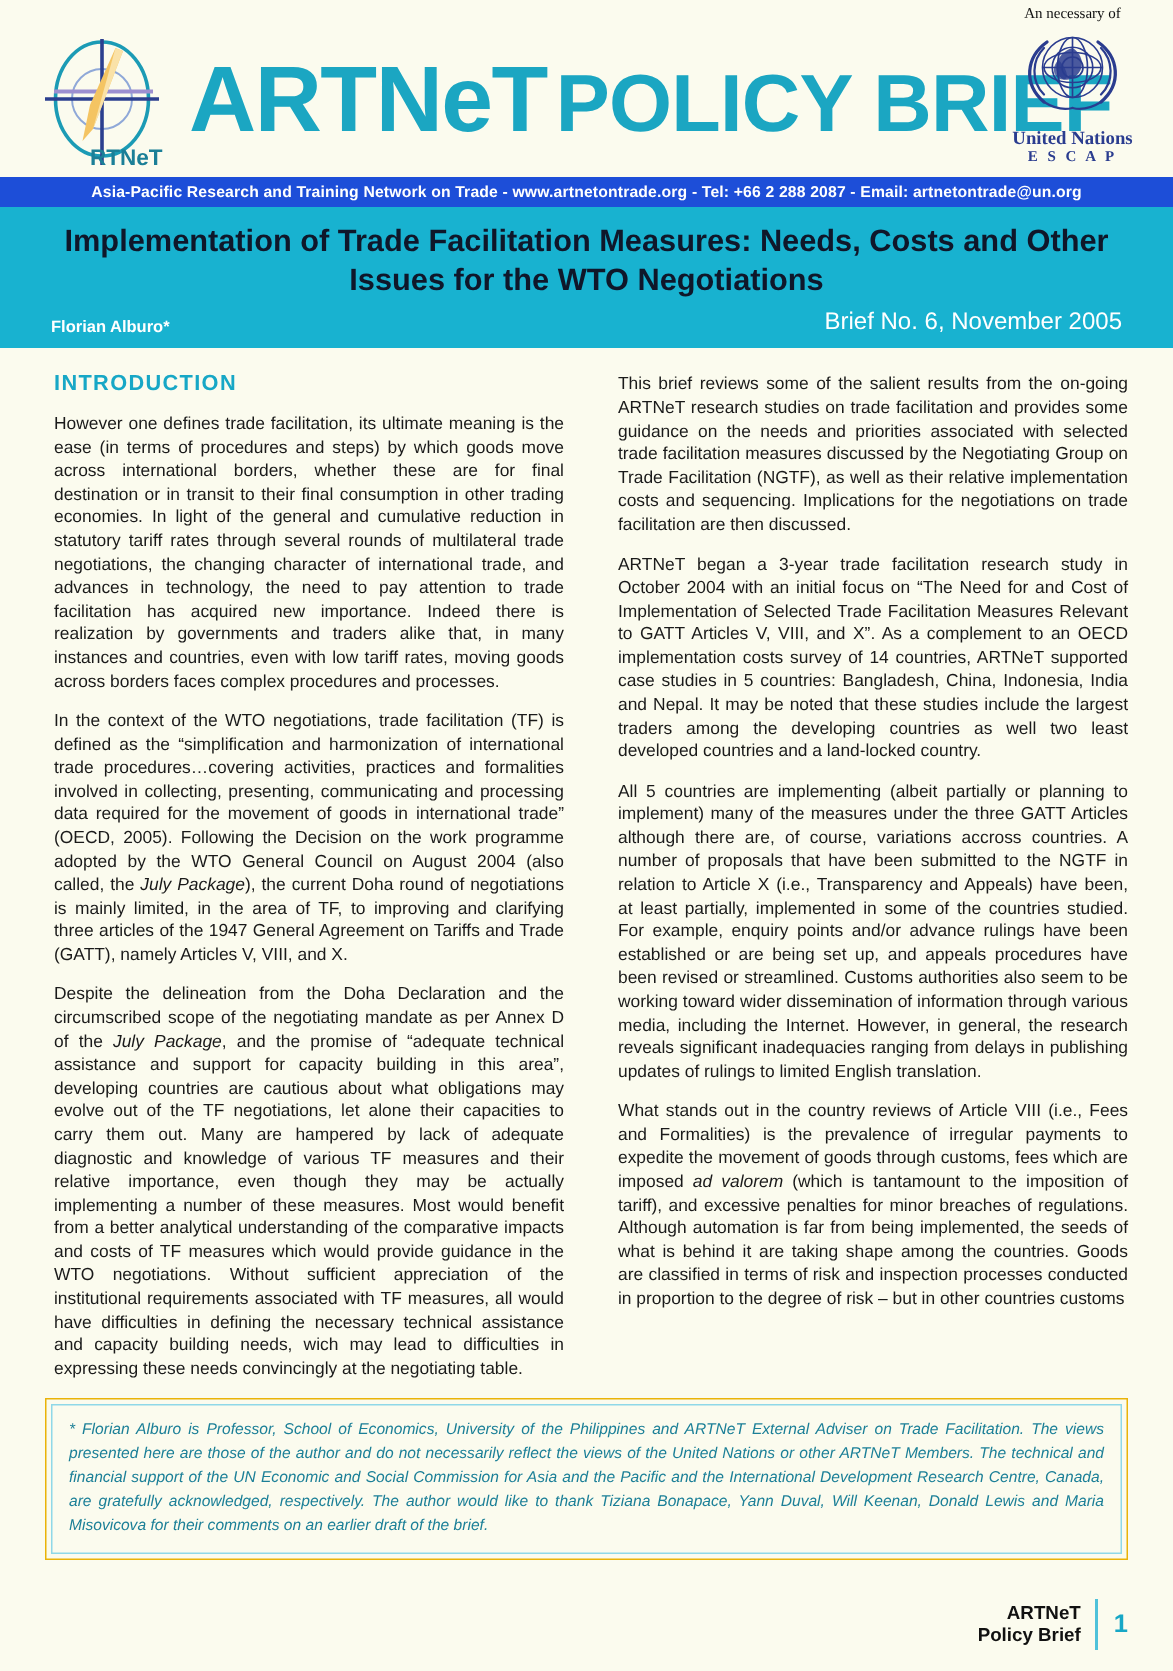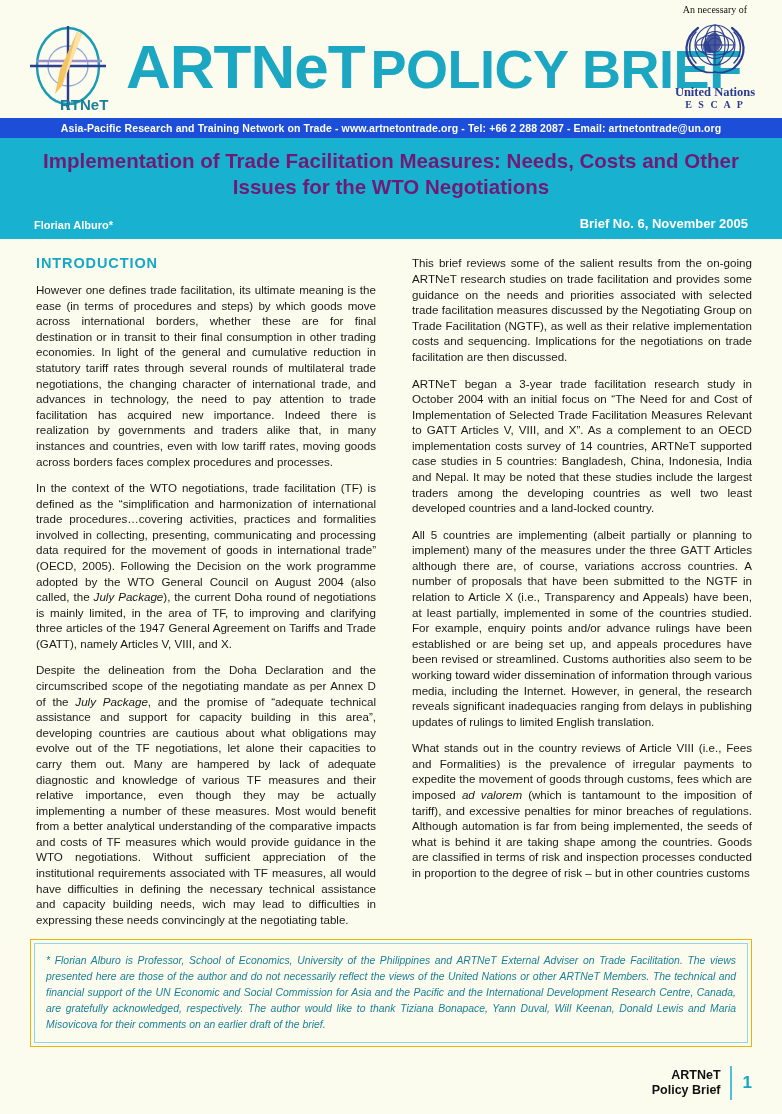--- a/index.html
+++ b/index.html
@@ -106,42 +106,42 @@
   }
 
   
   .title-band {
     background: #18B2D0;
     padding: 10px 34px 6px 34px;
     position: relative;
   }
   .brief-title {
     text-align: center;
-    color: #701a75;
+    color: #0f172a;
     font-size: 20.5px;
     font-weight: bold;
     line-height: 1.28;
     padding: 0 6px;
   }
   .byline-row {
     display: flex;
     justify-content: space-between;
     align-items: flex-end;
-    margin-top: 16px;
+    margin-top: 6px;
     padding-bottom: 2px;
   }
   .author {
     color: #FFFFFF;
     font-size: 11px;
     font-weight: bold;
   }
   .brief-number {
     color: #FFFFFF;
-    font-size: 13px;
-    font-weight: bold;
+    font-size: 16px;
+    font-weight: normal;
   }
 
   
   .content {
     display: flex;
     gap: 36px;
     padding: 16px 30px 0 36px;
   }
   .col {
     width: 351px;

